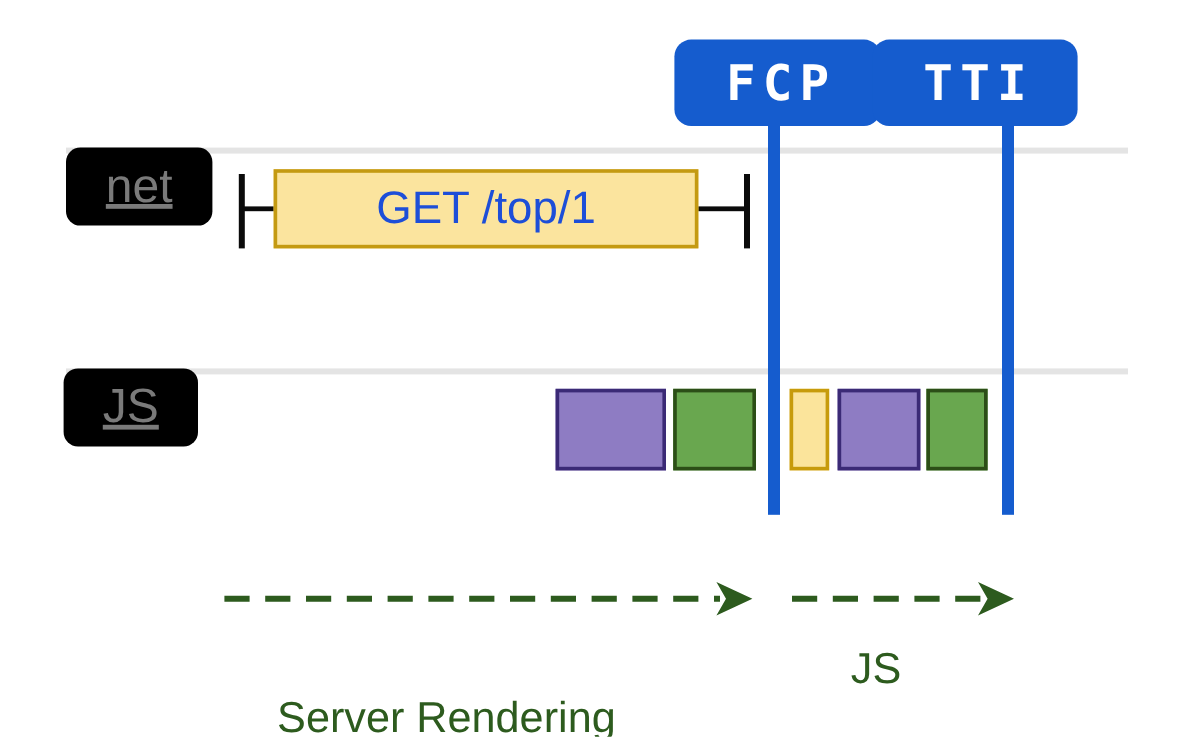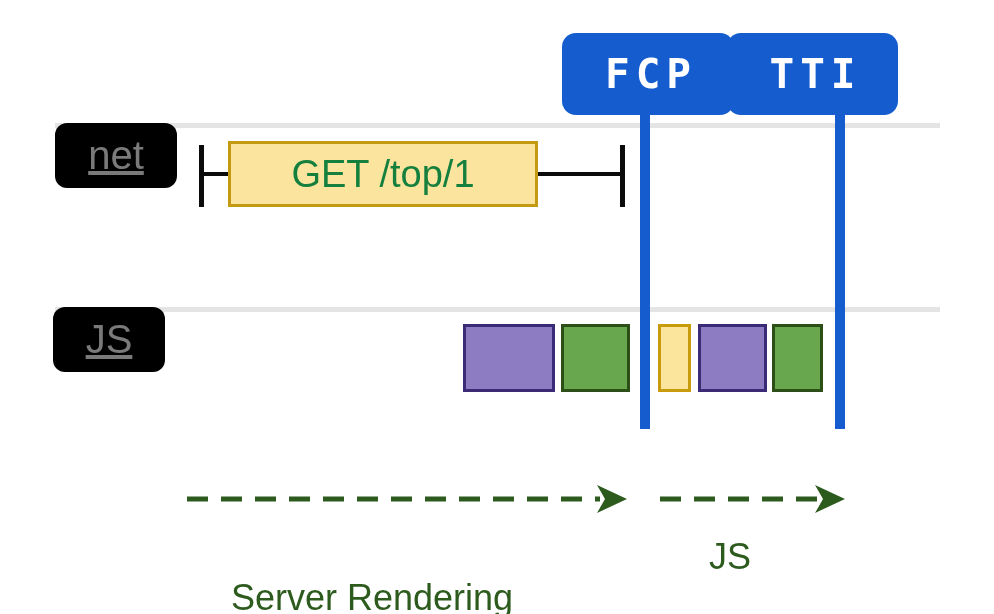--- a/index.html
+++ b/index.html
@@ -1,21 +1,21 @@
 <!DOCTYPE html>
 <html><head>
 <meta charset="utf-8">
 <style>
   html,body{margin:0;padding:0;background:#ffffff;}
   body{width:994px;height:614px;position:relative;overflow:hidden;
        font-family:"Liberation Sans",sans-serif;}
   .abs{position:absolute;}
 
   
-  .badge{position:absolute;top:33px;height:82px;background:#155CCE;border-radius:14px;
+  .badge{position:absolute;top:33px;height:72px;background:#155CCE;border-radius:14px;
          color:#ffffff;display:flex;align-items:center;justify-content:center;
          font-family:"DejaVu Sans Mono",monospace;font-weight:bold;font-size:41px;
          letter-spacing:6px;z-index:6;padding-left:6px;}
   #fcp-badge{left:562px;width:166px;}
   #tti-badge{left:727px;width:165px;}
 
   
   .marker-line{position:absolute;top:100px;width:10px;height:329px;background:#155CCE;z-index:5;}
   #fcp-line{left:640px;}
   #tti-line{left:835px;}
@@ -31,24 +31,24 @@
   #net-label{left:55px;top:123px;width:122px;height:65px;}
   #js-label{left:53px;top:307px;width:112px;height:65px;}
 
   
   .tick{position:absolute;top:145px;width:5px;height:62px;background:#0b0b0b;z-index:3;}
   #tick-start{left:199px;}
   #tick-end{left:620px;}
   .connector{position:absolute;top:172px;height:4px;background:#0b0b0b;z-index:3;}
   #connector-left{left:202px;width:28px;}
   #connector-right{left:536px;width:86px;}
-  #request-box{left:228px;top:141px;width:310px;height:66px;background:#FBE49E;
+  #request-box{left:228px;top:141px;width:354px;height:66px;background:#FBE49E;
                border:3px solid #C49A12;box-sizing:border-box;z-index:4;
                display:flex;align-items:center;justify-content:center;
-               font-size:38px;color:#15803d;}
+               font-size:38px;color:#1d4ed8;}
 
   
   .js-block{position:absolute;top:324px;height:68px;box-sizing:border-box;z-index:4;}
   .js-block.purple{background:#8E7CC3;border:3px solid #3B2A76;}
   .js-block.green{background:#69A74F;border:3px solid #2C4E17;}
   .js-block.yellow{background:#FBE49B;border:3px solid #C79B0B;}
   #blk1{left:463px;width:92px;}
   #blk2{left:561px;width:69px;}
   #blk3{left:658px;width:33px;}
   #blk4{left:698px;width:69px;}

